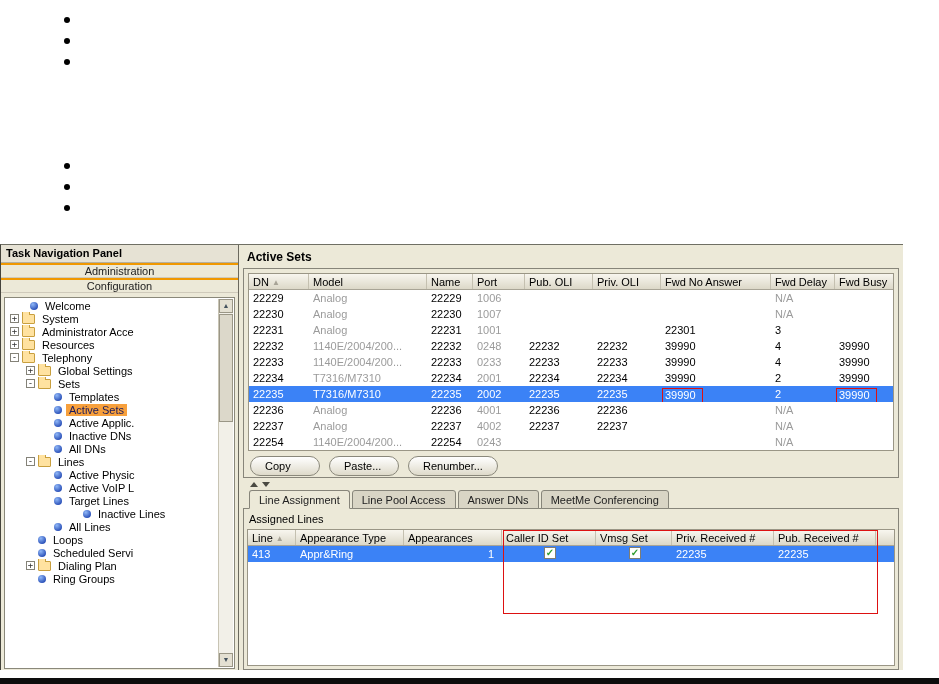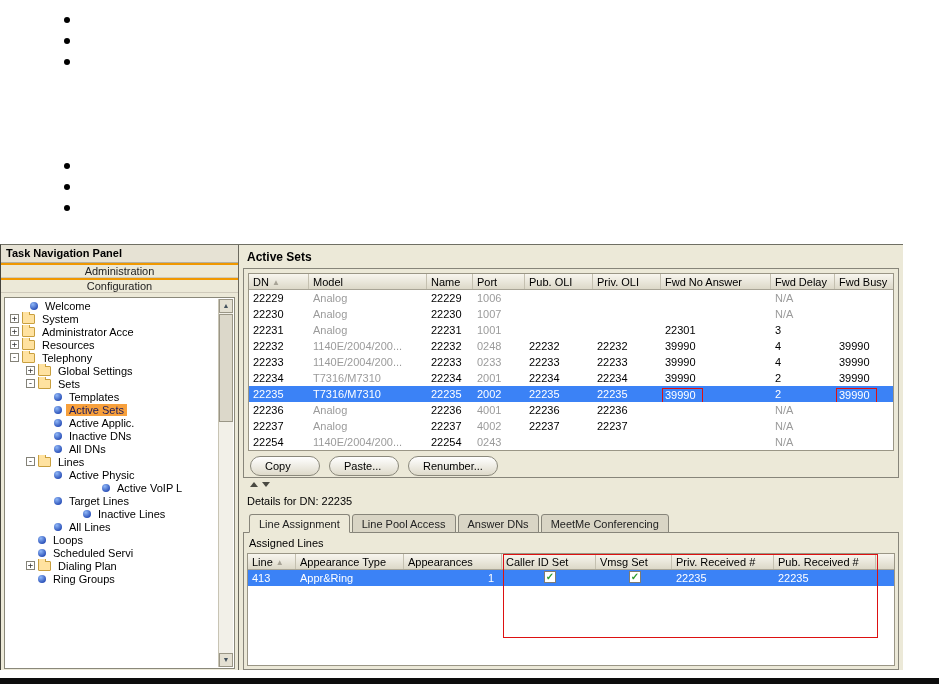--- a/index.html
+++ b/index.html
@@ -189,21 +189,21 @@
             <div class="titem" style="padding-left: 20px;">
               <span class="exp">-</span>
               <span class="ticon folder"></span>
               <span class="tlabel">Lines</span>
             </div>
             <div class="titem" style="padding-left: 36px;">
               <span class="exp noexp"></span>
               <span class="ticon dot"></span>
               <span class="tlabel">Active Physic</span>
             </div>
-            <div class="titem" style="padding-left: 36px; margin-left: 48px;">
+            <div class="titem" style="padding-left: 36px;">
               <span class="exp noexp"></span>
               <span class="ticon dot"></span>
               <span class="tlabel">Active VoIP L</span>
             </div>
             <div class="titem" style="padding-left: 36px;">
               <span class="exp noexp"></span>
               <span class="ticon dot"></span>
               <span class="tlabel">Target Lines</span>
             </div>
             <div class="titem" style="padding-left: 36px; margin-left: 29px;">
@@ -411,21 +411,20 @@
           <div class="btn">Renumber...</div>
         </div>
       </div>
 
       <div class="splitter">
         <div class="tri-up"></div>
         <div class="tri-down"></div>
       </div>
 
       <div class="details">
-        <div class="details-title">Details for DN: 22235</div>
 
         <div class="tabs">
           <div class="tab active">Line Assignment</div>
           <div class="tab">Line Pool Access</div>
           <div class="tab">Answer DNs</div>
           <div class="tab">MeetMe Conferencing</div>
         </div>
 
         <div class="details-content">
           <div class="group-label">Assigned Lines</div>

